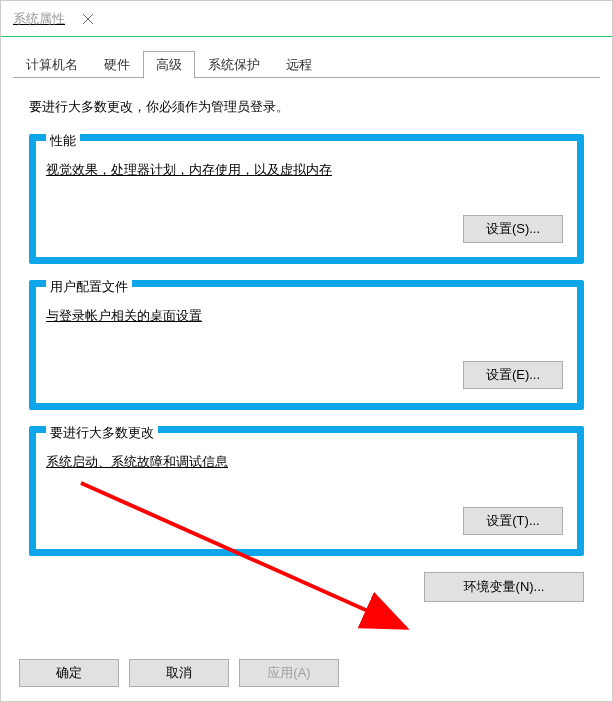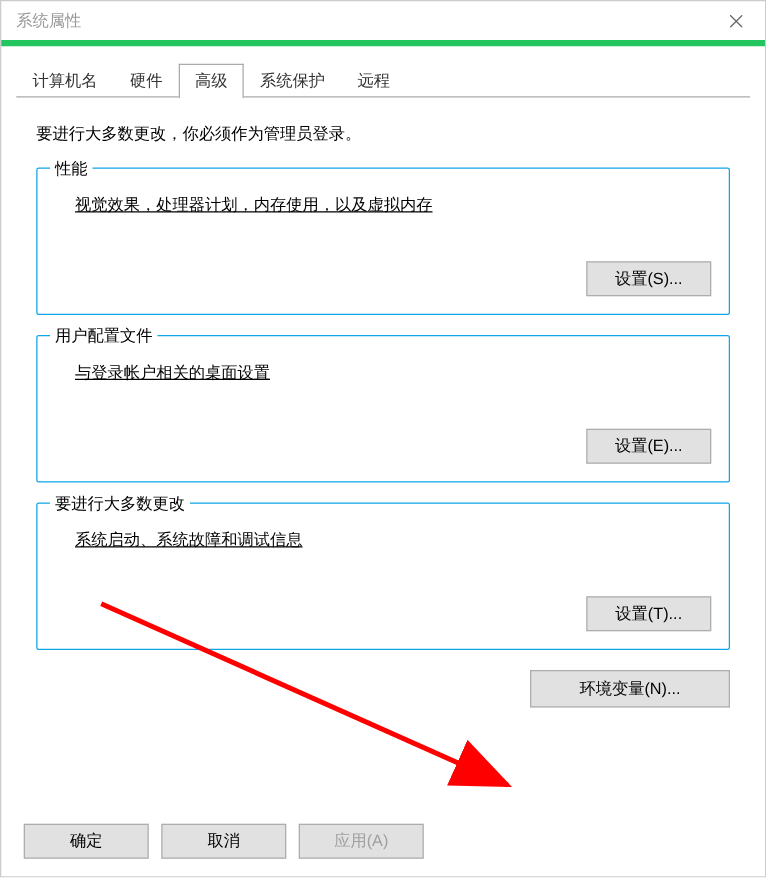--- a/index.html
+++ b/index.html
@@ -19,23 +19,23 @@
       height: 702px;
       background: #fff;
       border: 1px solid #ccc;
       display: flex;
       flex-direction: column;
     }
     .titlebar {
       height: 36px;
       display: flex;
       align-items: center;
-      justify-content: space-between;
       padding: 0 0 0 12px;
-      border-bottom: 5px solid #22c55e;
+      border-bottom: 1px solid #22c55e;
+      text-decoration: underline;
     }
     .title-text {
       color: #999;
       font-size: 13px;
     }
     .close-btn {
       width: 46px;
       height: 36px;
       display: flex;
       align-items: center;
@@ -80,23 +80,23 @@
       flex: 1;
       padding: 20px 28px 10px 28px;
       position: relative;
     }
     .intro-text {
       font-size: 13px;
       color: #000;
       margin-bottom: 18px;
     }
     .groupbox {
-      border: 1px solid #0ea5e9;
+      border: 7px solid #0ea5e9;
       border-radius: 2px;
-      padding: 14px 14px 14px 30px;
+      padding: 14px 14px 14px 10px;
       margin-bottom: 16px;
       position: relative;
     }
     .groupbox-title {
       position: absolute;
       top: -9px;
       left: 10px;
       background: #fff;
       padding: 0 4px;
       font-size: 13px;

